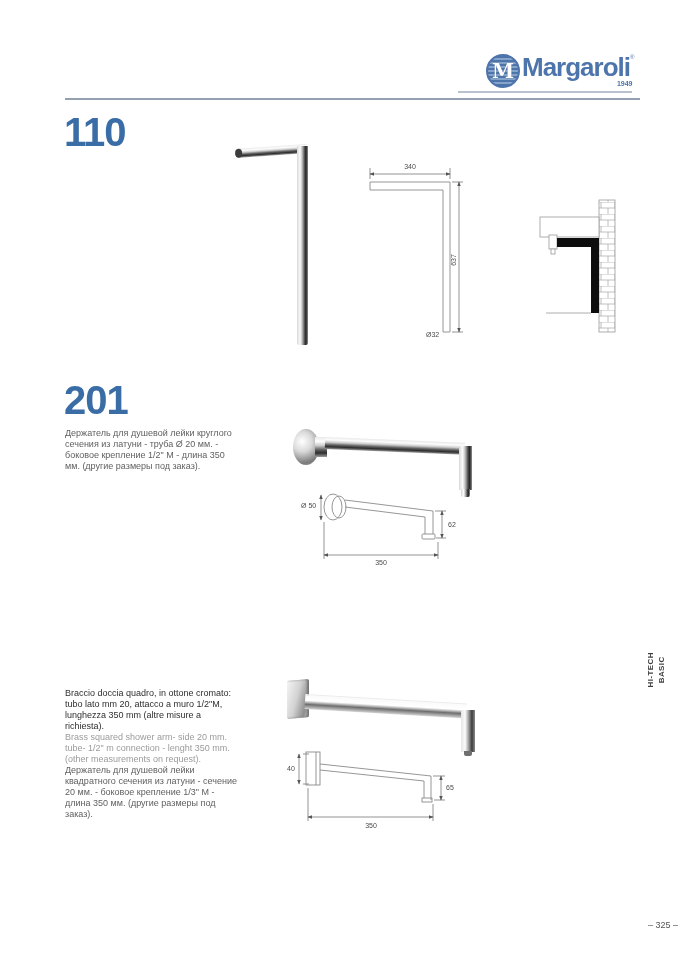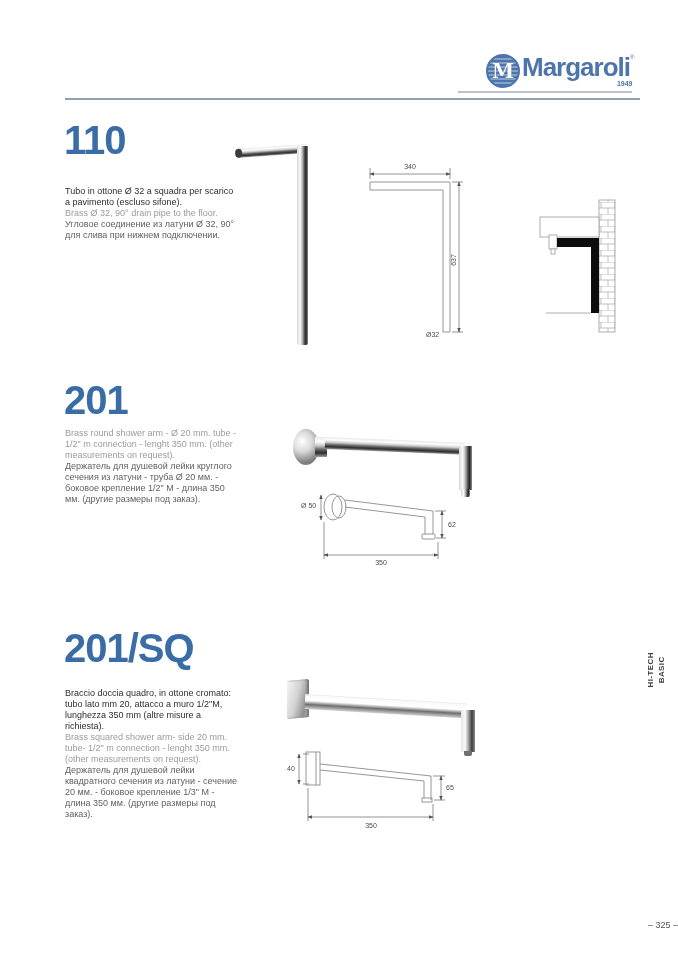--- a/index.html
+++ b/index.html
@@ -79,26 +79,21 @@
       <span>M</span>
     </div>
     <div class="logo-word">
       <span class="logo-name">Margaroli</span><span class="logo-tm">®</span>
       <span class="logo-year">1949</span>
     </div>
   </div>
   <div class="logo-rule"></div>
   <div class="header-rule"></div>
 
-  <h1 class="ptitle" style="top:120px;">110</h1>
-  <div class="pdesc" style="top:186px;">
-    <p class="d-it">Tubo in ottone Ø 32 a squadra per scarico a pavimento (escluso sifone).</p>
-    <p class="d-en">Brass Ø 32, 90° drain pipe to the floor.</p>
-    <p class="d-ru">Угловое соединение из латуни Ø 32, 90° для слива при нижнем подключении.</p>
-  </div>
+  <h1 class="ptitle" style="top:112px;">110</h1>
 
   <div class="photo" style="left:235px; top:128px; width:82px; height:222px;">
     <div class="p110-arm chrome-h">
       <div class="p110-cap"></div>
     </div>
     <div class="p110-pipe chrome-v"></div>
   </div>
 
   <svg style="left:366px; top:158px;" width="110" height="184" viewBox="0 0 110 184">
     <defs>
@@ -126,21 +121,20 @@
     <rect x="61" y="10" width="16" height="132" fill="url(#bricks)" stroke="#999" stroke-width="0.8"></rect>
     <rect x="2" y="27" width="59" height="20" fill="#ffffff" stroke="#999" stroke-width="0.8"></rect>
     <rect x="11" y="45" width="8" height="14" fill="#ffffff" stroke="#999" stroke-width="0.8"></rect>
     <rect x="13" y="59" width="4" height="5" fill="#ffffff" stroke="#999" stroke-width="0.8"></rect>
     <path d="M19,48 H61 V123 H53 V57 H19 Z" fill="#0d0d0d"></path>
     <line x1="8" y1="123" x2="53" y2="123" stroke="#999" stroke-width="0.8"></line>
   </svg>
 
   <h1 class="ptitle" style="top:380px;">201</h1>
   <div class="pdesc" style="top:428px;">
-    <p class="d-en">Brass round shower arm - Ø 20 mm. tube - 1/2" m connection - lenght 350 mm. (other measurements on request).</p>
     <p class="d-ru">Держатель для душевой лейки круглого сечения из латуни - труба Ø 20 мм. - боковое крепление 1/2" М - длина 350 мм. (другие размеры под заказ).</p>
   </div>
 
   <div class="photo" style="left:291px; top:419px; width:192px; height:80px;">
     <div class="p201-flange"></div>
     <div class="p201-collar chrome-h"></div>
     <div class="p201-arm chrome-h"></div>
     <div class="p201-drop chrome-v"></div>
     <div class="p201-tip chrome-v"></div>
   </div>
@@ -158,21 +152,20 @@
     <path class="thin" d="M52,14 L140,25 V48 M52,21 L132,31 V48"></path>
     <rect class="thin" x="129" y="48" width="13" height="5" rx="1"></rect>
     <path class="dimline" d="M142,25 H153 M143,52 H153"></path>
     <line class="dimline" x1="149" y1="25" x2="149" y2="52" marker-start="url(#ar201)" marker-end="url(#ar201)"></line>
     <text x="155" y="41">62</text>
     <path class="dimline" d="M31,36 V73 M145,56 V73"></path>
     <line class="dimline" x1="31" y1="69" x2="145" y2="69" marker-start="url(#ar201)" marker-end="url(#ar201)"></line>
     <text x="88" y="79" text-anchor="middle">350</text>
   </svg>
 
-  <h1 class="ptitle" style="top:628px;">201/SQ</h1>
   <div class="pdesc" style="top:688px;">
     <p class="d-it">Braccio doccia quadro, in ottone cromato: tubo lato mm 20, attacco a muro 1/2"M, lunghezza 350 mm (altre misure a richiesta).</p>
     <p class="d-en">Brass squared shower arm- side 20 mm. tube- 1/2" m connection - lenght 350 mm. (other measurements on request).</p>
     <p class="d-ru">Держатель для душевой лейки квадратного сечения из латуни - сечение 20 мм. - боковое крепление 1/3" М - длина 350 мм. (другие размеры под заказ).</p>
   </div>
 
   <div class="photo" style="left:283px; top:672px; width:200px; height:88px;">
     <div class="psq-flange"></div>
     <div class="psq-arm"></div>
     <div class="psq-drop"></div>

